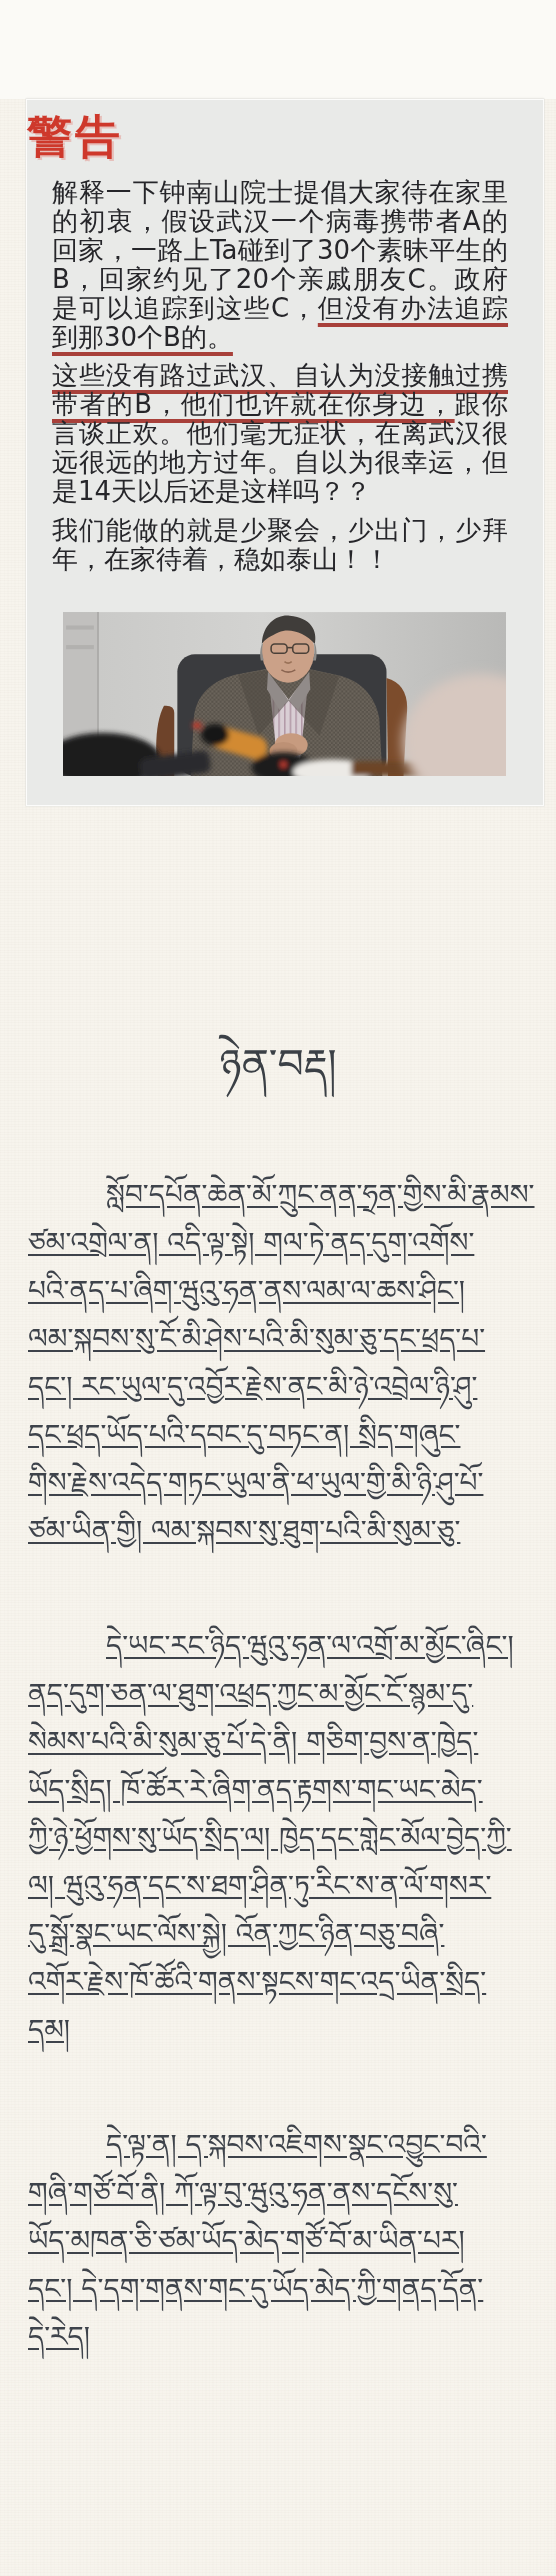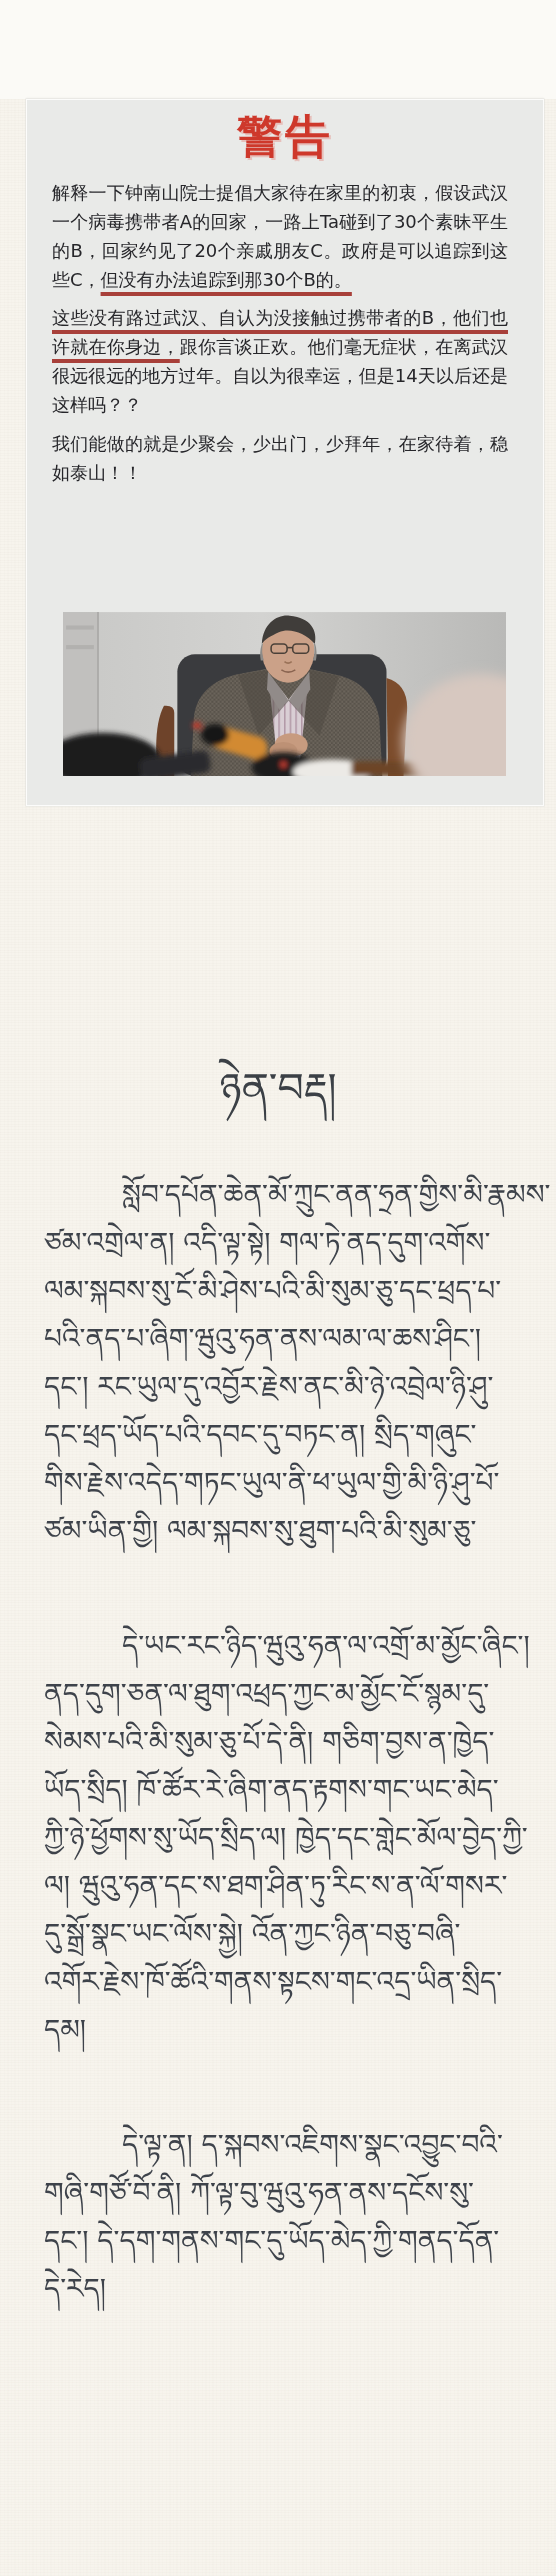--- a/index.html
+++ b/index.html
@@ -8,36 +8,36 @@
     background-color:#f7f4ed;
     background-image:
       repeating-linear-gradient(0deg, rgba(120,110,90,0.022) 0 1px, transparent 1px 2.6px),
       repeating-linear-gradient(90deg, rgba(120,110,90,0.016) 0 1.5px, transparent 1.5px 3.6px);
   }
   .top-strip{position:absolute;top:0;left:0;width:556px;height:99px;background:#fbfaf6;}
   
   .card{position:absolute;top:99px;left:26px;width:518px;height:707px;
     background:#e9eae8;border:1.5px solid #fcfcfb;box-sizing:border-box;
     box-shadow:0 0 0 0.5px #e3e3e0, 0 -1.5px 2.1px rgba(0,0,0,0.07);}
-  .card-title{position:absolute;top:7.2px;left:0;width:100%;text-align:center;
+  .card-title{position:absolute;top:7.2px;left:0;width:100%;
     font-size:45px;font-weight:bold;color:#ce382b;letter-spacing:3.1px;
     text-shadow:2.1px 2.1px 0 rgba(225,115,104,0.35);}
   .zh-text{position:absolute;top:78px;left:25px;right:35px;
-    font-size:18px;line-height:29px;color:#26262a;text-align:justify;}
+    font-size:26px;line-height:29px;color:#26262a;text-align:justify;}
   .zh-para{margin:0 0 9.3px 0;}
   .u{text-decoration:underline;text-decoration-color:#a8403a;
      text-decoration-thickness:3.6px;text-underline-offset:6.2px;text-decoration-skip-ink:none;}
   
   .photo{position:absolute;top:612px;left:63px;width:443px;height:164px;overflow:hidden;}
   .photo svg{display:block;}
   
-  .bo-heading{position:absolute;top:1042px;left:0;width:100%;text-align:center;
+  .bo-heading{position:absolute;top:1018px;left:0;width:100%;text-align:center;
     font-size:41px;color:#3b4046;font-weight:normal;}
   .bo-body{position:absolute;top:1171px;left:28px;width:502px;color:#3e434b;}
-  .bo-para{margin:0 0 67px 16px;}
+  .bo-para{margin:0 0 67px 0;text-decoration:underline;}
   .bo-line{font-size:28px;line-height:48px;white-space:nowrap;}
   .bo-para .bo-line:first-child{padding-left:78px;}
 </style>
 </head>
 <body>
 
 <div class="page">
   <div class="top-strip"></div>
 
   <div class="card">
@@ -119,40 +119,41 @@
       </g>
       <ellipse cx="812" cy="252" rx="152" ry="132" fill="#d7c8c0" filter="url(#b11)"></ellipse>
     </svg>
   </div>
 
   <div class="bo-heading">ཉེན་བརྡ།</div>
   <div class="bo-body">
       <div class="bo-para">
         <div class="bo-line">སློབ་དཔོན་ཆེན་མོ་ཀྲུང་ནན་ཧྲན་གྱིས་མི་རྣམས་</div>
         <div class="bo-line">ཙམ་འགྲེལ་ན། འདི་ལྟ་སྟེ། གལ་ཏེ་ནད་དུག་འགོས་</div>
+        <div class="bo-line">པའི་ནད་པ་ཞིག་ཝུའུ་ཧན་ནས་ལམ་ལ་ཆས་ཤིང་།</div>
         <div class="bo-line">ལམ་སྐབས་སུ་ངོ་མི་ཤེས་པའི་མི་སུམ་ཅུ་དང་ཕྲད་པ་</div>
-        <div class="bo-line">པའི་ནད་པ་ཞིག་ཝུའུ་ཧན་ནས་ལམ་ལ་ཆས་ཤིང་།</div>
         <div class="bo-line">དང་། རང་ཡུལ་དུ་འབྱོར་རྗེས་ནང་མི་ཉེ་འབྲེལ་ཉི་ཤུ་</div>
         <div class="bo-line">དང་ཕྲད་ཡོད་པའི་དབང་དུ་བཏང་ན། སྲིད་གཞུང་</div>
         <div class="bo-line">གིས་རྗེས་འདེད་གཏང་ཡུལ་ནི་ཕ་ཡུལ་གྱི་མི་ཉི་ཤུ་པོ་</div>
         <div class="bo-line">ཙམ་ཡིན་གྱི། ལམ་སྐབས་སུ་ཐུག་པའི་མི་སུམ་ཅུ་</div>
       </div>
       <div class="bo-para">
         <div class="bo-line">དེ་ཡང་རང་ཉིད་ཝུའུ་ཧན་ལ་འགྲོ་མ་མྱོང་ཞིང་།</div>
         <div class="bo-line">ནད་དུག་ཅན་ལ་ཐུག་འཕྲད་ཀྱང་མ་མྱོང་ངོ་སྙམ་དུ་</div>
         <div class="bo-line">སེམས་པའི་མི་སུམ་ཅུ་པོ་དེ་ནི། གཅིག་བྱས་ན་ཁྱེད་</div>
         <div class="bo-line">ཡོད་སྲིད། ཁོ་ཚོར་རེ་ཞིག་ནད་རྟགས་གང་ཡང་མེད་</div>
         <div class="bo-line">ཀྱི་ཉེ་ཕྱོགས་སུ་ཡོད་སྲིད་ལ། ཁྱེད་དང་གླེང་མོལ་བྱེད་ཀྱི་</div>
         <div class="bo-line">ལ། ཝུའུ་ཧན་དང་ས་ཐག་ཤིན་ཏུ་རིང་ས་ན་ལོ་གསར་</div>
         <div class="bo-line">དུ་སྒྲོ་སྣང་ཡང་ལོས་སྐྱེ། འོན་ཀྱང་ཉིན་བཅུ་བཞི་</div>
         <div class="bo-line">འགོར་རྗེས་ཁོ་ཚོའི་གནས་སྟངས་གང་འདྲ་ཡིན་སྲིད་</div>
         <div class="bo-line">དམ།</div>
       </div>
       <div class="bo-para">
         <div class="bo-line">དེ་ལྟ་ན། ད་སྐབས་འཇིགས་སྣང་འབྱུང་བའི་</div>
         <div class="bo-line">གཞི་གཙོ་བོ་ནི། ཀོ་ལྟ་བུ་ཝུའུ་ཧན་ནས་དངོས་སུ་</div>
+        <div class="bo-line">ཡོད་མཁན་ཅི་ཙམ་ཡོད་མེད་གཙོ་བོ་མ་ཡིན་པར།</div>
         <div class="bo-line">དང་། དེ་དག་གནས་གང་དུ་ཡོད་མེད་ཀྱི་གནད་དོན་</div>
         <div class="bo-line">དེ་རེད།</div>
       </div>
     </div>
 
 </div>
 
 
 </body></html>

